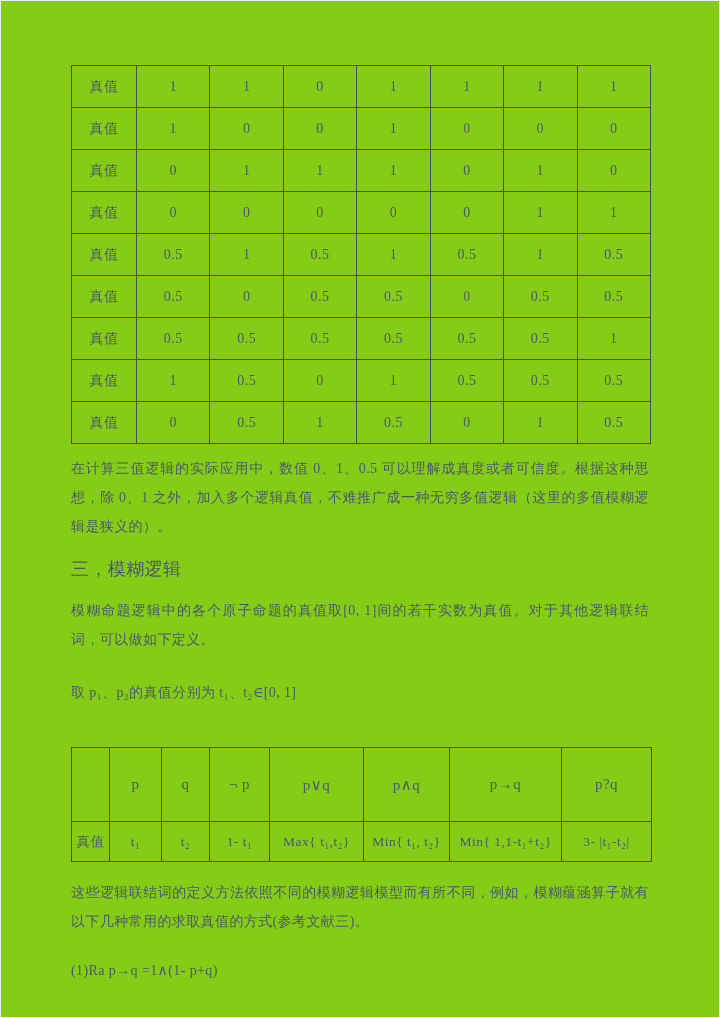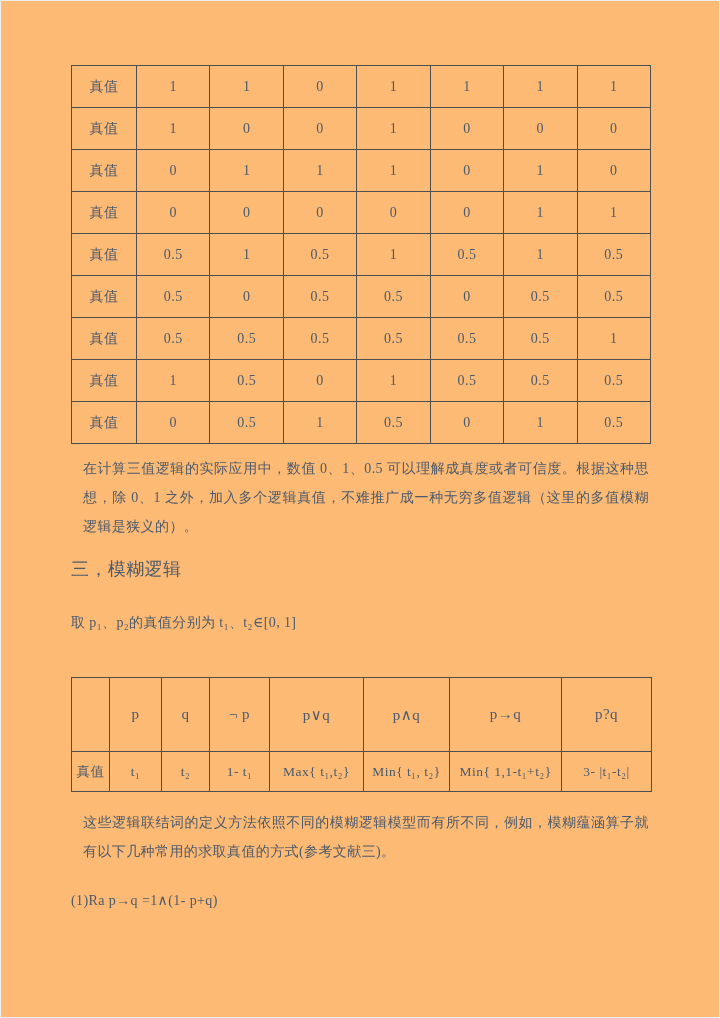--- a/index.html
+++ b/index.html
@@ -7,21 +7,21 @@
   body {
     width: 720px;
     height: 1018px;
     font-family: "Liberation Serif", "DejaVu Serif", serif;
     color: #4d5a6b;
   }
   .page {
     position: relative;
     width: 720px;
     height: 1018px;
-    background: #fdba74;
+    background: #84cc16;
     border: 1px solid #ededed;
     padding: 64px 70px 0 70px;
     overflow: hidden;
   }
   table {
     border-collapse: collapse;
     table-layout: fixed;
     width: 580px;
   }
   td {
@@ -38,21 +38,21 @@
   .truth-table td { height: 42px; }
   .truth-table col.label-col { width: 65px; }
   .fuzzy-table { margin-top: 40px; }
   .fuzzy-table thead td { height: 74px; font-size: 15px; }
   .fuzzy-table tbody td { height: 40px; font-size: 13.5px; }
   p {
     font-size: 14px;
     line-height: 29px;
     letter-spacing: 0.4px;
   }
-  .just { text-align: justify; margin-left: 12px; }
+  .just { text-align: justify; }
   .para-1 { margin-top: 10px; }
   .heading {
     font-size: 18px;
     font-weight: normal;
     line-height: 29px;
     letter-spacing: 0.4px;
     margin-top: 14px;
   }
   .para-2 { margin-top: 12px; }
   .para-3 { margin-top: 24px; }
@@ -166,20 +166,21 @@
           <td>1</td>
           <td>0.5</td>
         </tr>
       </tbody>
   </table>
 
   <p class="para-1 just">在计算三值逻辑的实际应用中，数值 0、1、0.5 可以理解成真度或者可信度。根据这种思想，除 0、1 之外，加入多个逻辑真值，不难推广成一种无穷多值逻辑（这里的多值模糊逻辑是狭义的）。</p>
 
   <p class="heading">三，模糊逻辑</p>
 
+  <p class="para-2 just">模糊命题逻辑中的各个原子命题的真值取[0, 1]间的若干实数为真值。对于其他逻辑联结词，可以做如下定义。</p>
 
   <p class="para-3">取 p₁、p₂的真值分别为 t₁、t₂∈[0, 1]</p>
 
   <table class="fuzzy-table">
     <colgroup>
       <col style="width:38px">
       <col style="width:52px">
       <col style="width:48px">
       <col style="width:60px">
       <col style="width:94px">

